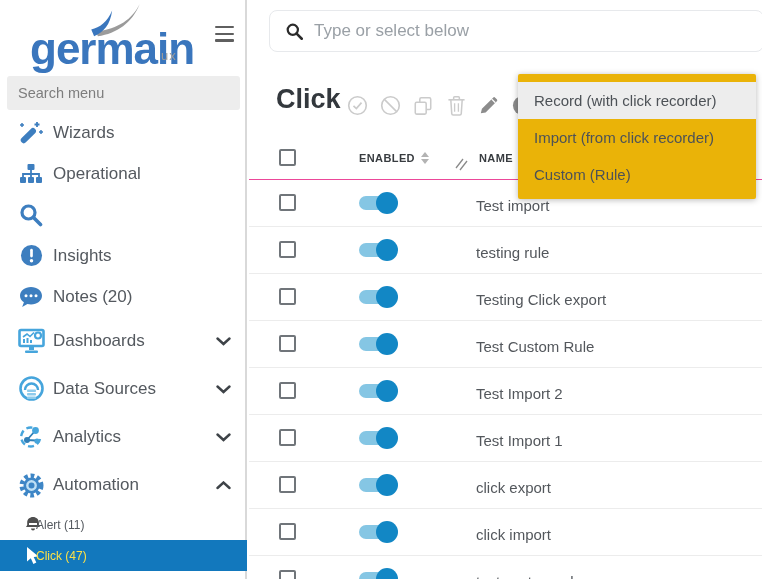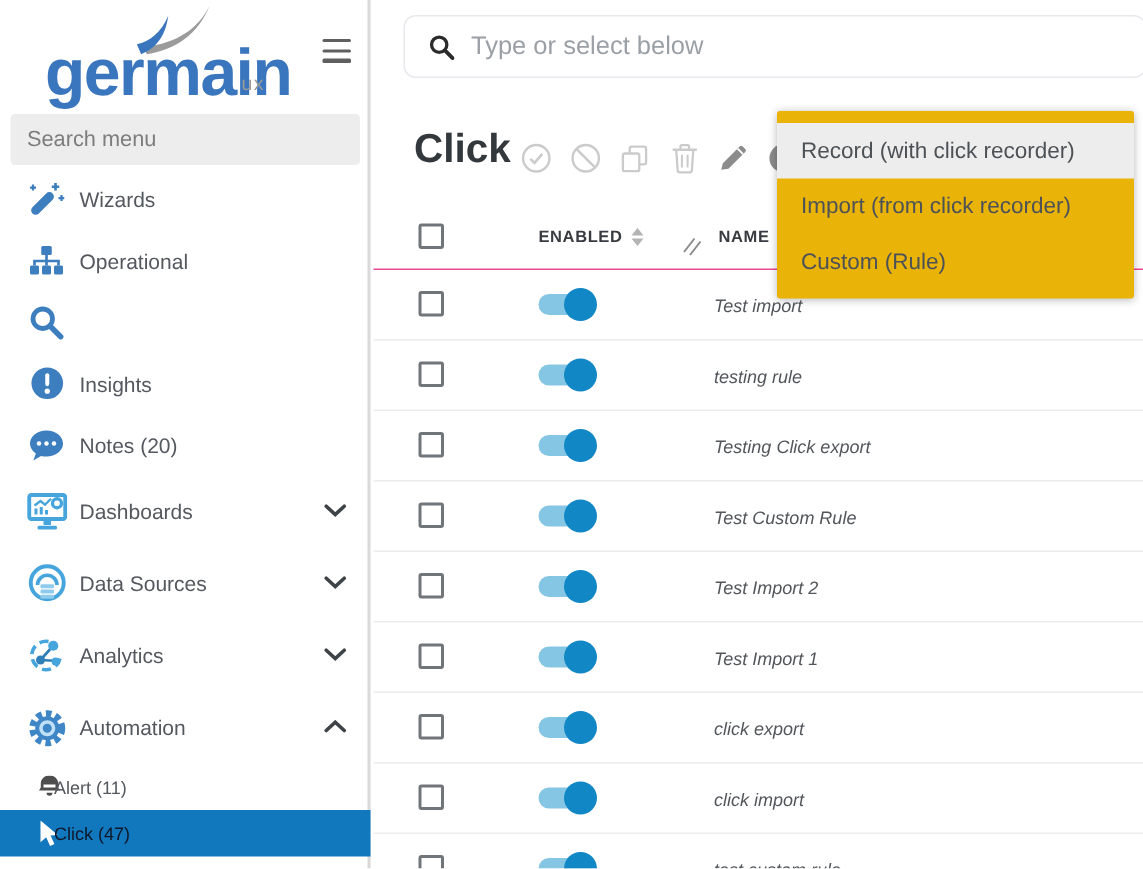--- a/index.html
+++ b/index.html
@@ -22,28 +22,28 @@
   .side-search { position:absolute; left:7px; top:76px; width:233px; height:34px;
                  background:#ededed; border:none; border-radius:3px; padding:0 11px;
                  font-size:14.5px; color:#6d28d9; font-family:"Liberation Sans",sans-serif; outline:none; }
   .side-search::placeholder { color:#7d7d7d; }
 
   .nav { position:absolute; left:0; top:112px; width:247px; }
   .nav-item { position:relative; display:flex; align-items:center; height:41px; padding-left:17px;
               cursor:pointer; }
   .nav-item.big { height:48px; }
   .nav-item .ic { width:28px; display:flex; justify-content:center; align-items:center; flex:none; }
-  .nav-item .lbl { margin-left:8px; font-size:14px; color:#54595f; white-space:nowrap; }
+  .nav-item .lbl { margin-left:8px; font-size:17px; color:#54595f; white-space:nowrap; }
   .chev { position:absolute; right:16px; top:50%; transform:translateY(-50%); }
 
   .sub-item { position:relative; display:flex; align-items:center; height:31px; cursor:pointer; }
   .sub-item .ic { position:absolute; left:24px; width:18px; display:flex; justify-content:center; }
   .sub-item .lbl { position:absolute; left:36px; font-size:12px; color:#54595f; }
   .sub-item.active { background:#1278bd; }
-  .sub-item.active .lbl { color:#0f172a; }
+  .sub-item.active .lbl { color:#fde047; }
 
   
   .main { position:absolute; left:249px; top:0; width:513px; height:579px; background:#fff; }
 
   .topbar-search { position:absolute; left:20px; top:10px; right:-2px; height:42px;
                    border:1px solid #e7e9ec; border-radius:8px; background:#fff; }
   .topbar-search svg { position:absolute; left:16px; top:12px; }
   .topbar-input { position:absolute; left:44px; top:0; right:8px; height:40px; border:none; outline:none;
                   font-size:17px; color:#333; font-family:"Liberation Sans",sans-serif; background:transparent; }
   .topbar-input::placeholder { color:#9aa0a6; }
@@ -65,21 +65,21 @@
               color:#383c40; letter-spacing:.4px; cursor:pointer; }
   .grip { position:absolute; left:205px; top:24px; cursor:col-resize; }
 
   .rows { position:absolute; left:0; top:180px; width:513px; }
   .trow { position:relative; height:47px; border-bottom:1px solid #ececec; cursor:pointer; }
   .trow .cb { position:absolute; left:30px; top:14px; }
   .toggle { position:absolute; left:110px; top:16px; width:36px; height:14px; background:#85c6e4;
             border-radius:7px; cursor:pointer; }
   .toggle::after { content:""; position:absolute; right:-3px; top:-4px; width:22px; height:22px;
                    border-radius:50%; background:#1287c5; }
-  .rname { position:absolute; left:227px; top:17px; font-size:12px; color:#53575c;font-style:italic; }
+  .rname { position:absolute; left:227px; top:17px; font-size:15px; color:#53575c; }
 
   
   .menu { position:absolute; left:269px; top:74px; width:238px; background:#eab308; z-index:30;
           box-shadow:0 1px 6px rgba(0,0,0,.28); border-radius:2px; padding:8px 0 6px 0; }
   .menu-item { height:37px; line-height:37px; padding-left:16px; font-size:15px; color:#4d5257;
                white-space:nowrap; cursor:pointer; }
   .menu-item.hl { background:#ededed; }
 </style>
 </head>
 <body>

